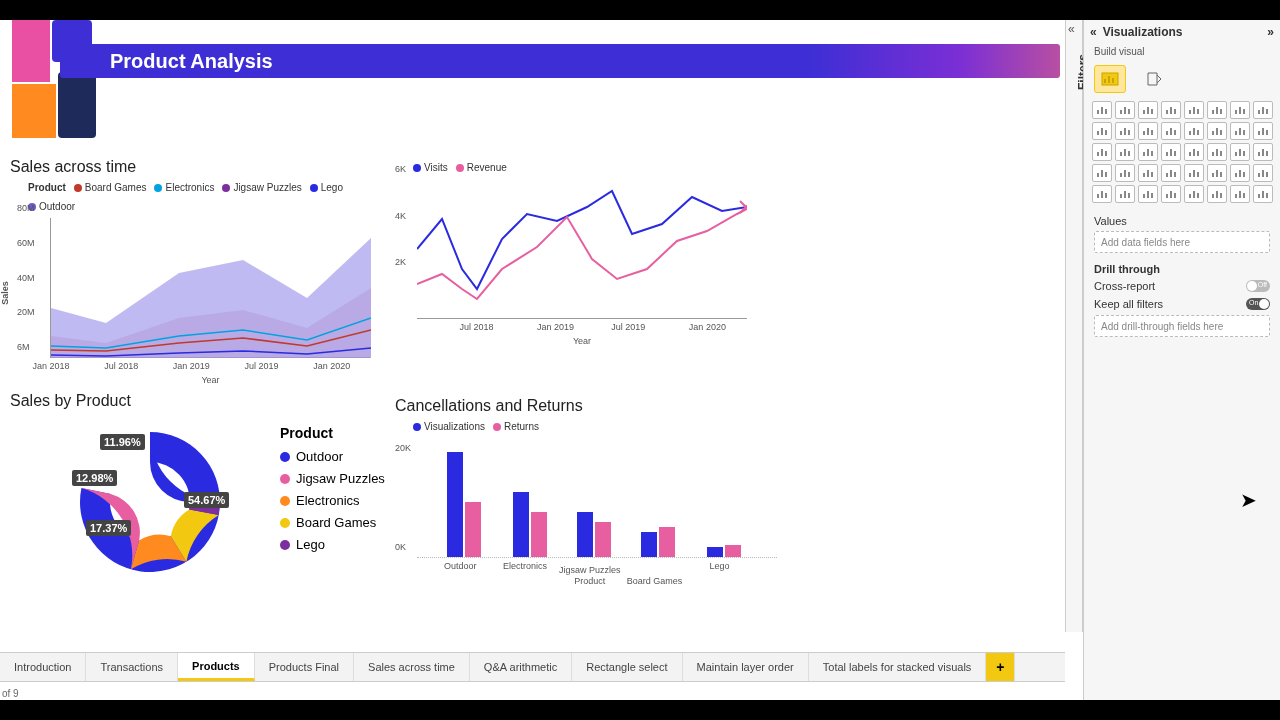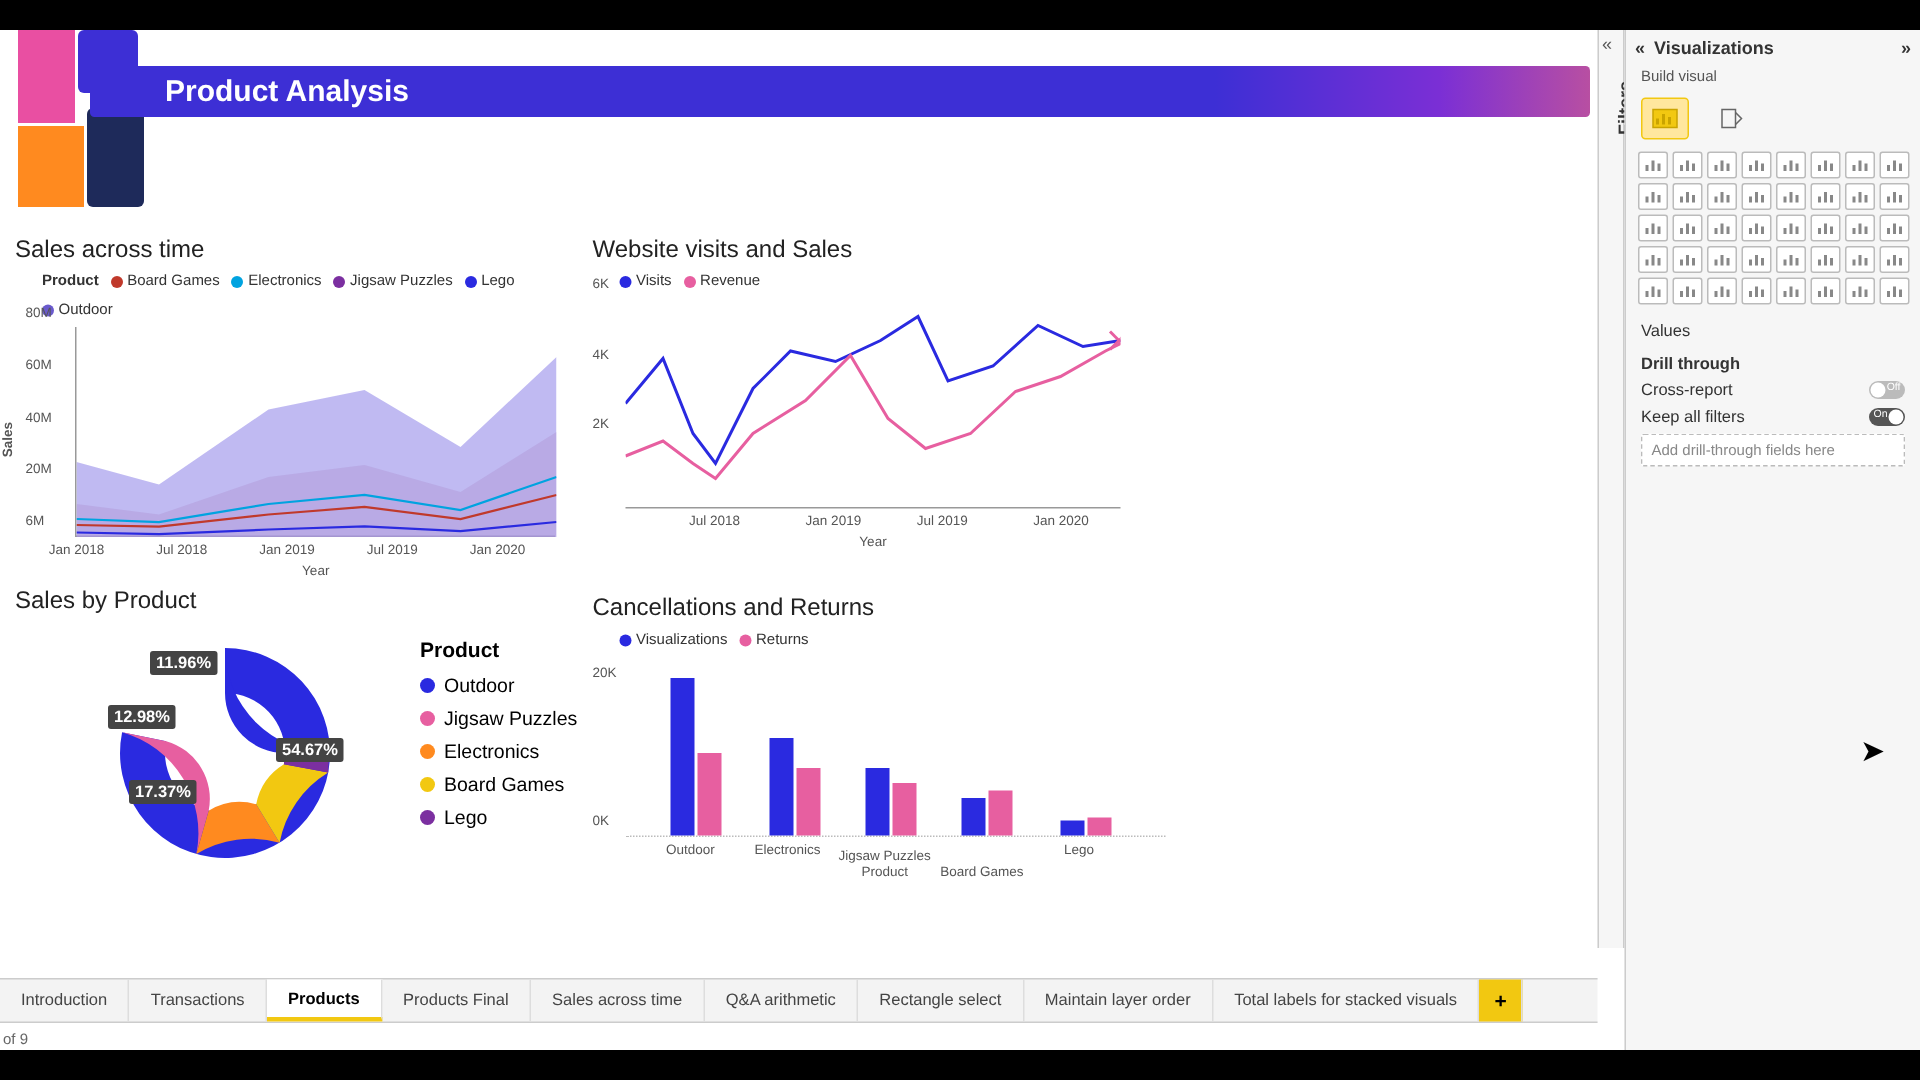--- a/index.html
+++ b/index.html
@@ -128,21 +128,20 @@
           <polygon class="area" fill="#8d82e8" points="0,90 55,105 128,55 192,42 256,80 320,20 320,140 0,140"></polygon>
           <polygon class="area" fill="#b39ddb" points="0,118 55,125 128,100 192,92 256,110 320,70 320,140 0,140"></polygon>
           <polyline fill="none" stroke="#00a3e0" stroke-width="1.5" points="0,128 55,130 128,118 192,112 256,122 320,100"></polyline>
           <polyline fill="none" stroke="#c0392b" stroke-width="1.5" points="0,132 55,133 128,125 192,120 256,128 320,112"></polyline>
           <polyline fill="none" stroke="#2a2ae0" stroke-width="1.5" points="0,137 55,138 128,135 192,133 256,136 320,130"></polyline>
         </svg>
       </div>
     </div>
 
     <div class="card" style="left:395px; top:138px; width:380px;">
-      <div class="card-title">Website visits and Sales</div>
       <div class="legend">
         <span class="sw">
               <span class="dot" style="background:#2a2ae0"></span>
               <span>Visits</span>
             </span>
         <span class="sw">
               <span class="dot" style="background:#e75fa0"></span>
               <span>Revenue</span>
             </span>
       </div>
@@ -563,20 +562,23 @@
           </div>
           <div class="g">
             <svg width="12" height="10">
               <rect x="1" y="5" width="2" height="4" fill="#888"></rect>
               <rect x="5" y="2" width="2" height="7" fill="#888"></rect>
               <rect x="9" y="4" width="2" height="5" fill="#888"></rect>
             </svg>
           </div>
         </div>
     <div class="section-label">Values</div>
+    <div class="field-well">
+          <span>Add data fields here</span>
+        </div>
     <div class="section-label" style="font-weight:600">Drill through</div>
     <div class="toggle-row">
       <span>Cross-report</span>
       <span class="toggle off">
             <span class="toggle-label-inside">Off</span>
           </span>
     </div>
     <div class="toggle-row">
       <span>Keep all filters</span>
       <span class="toggle on">

